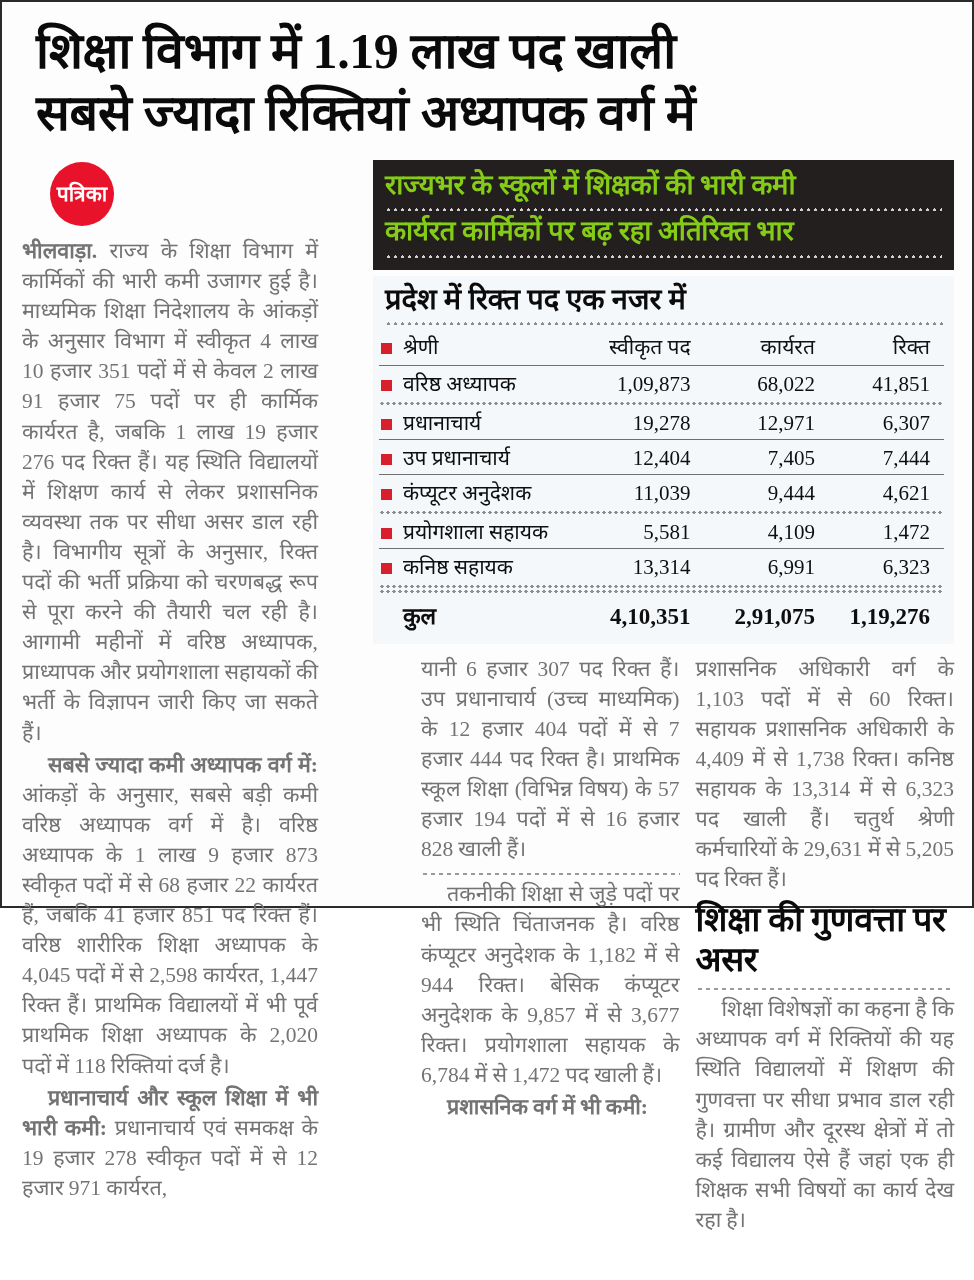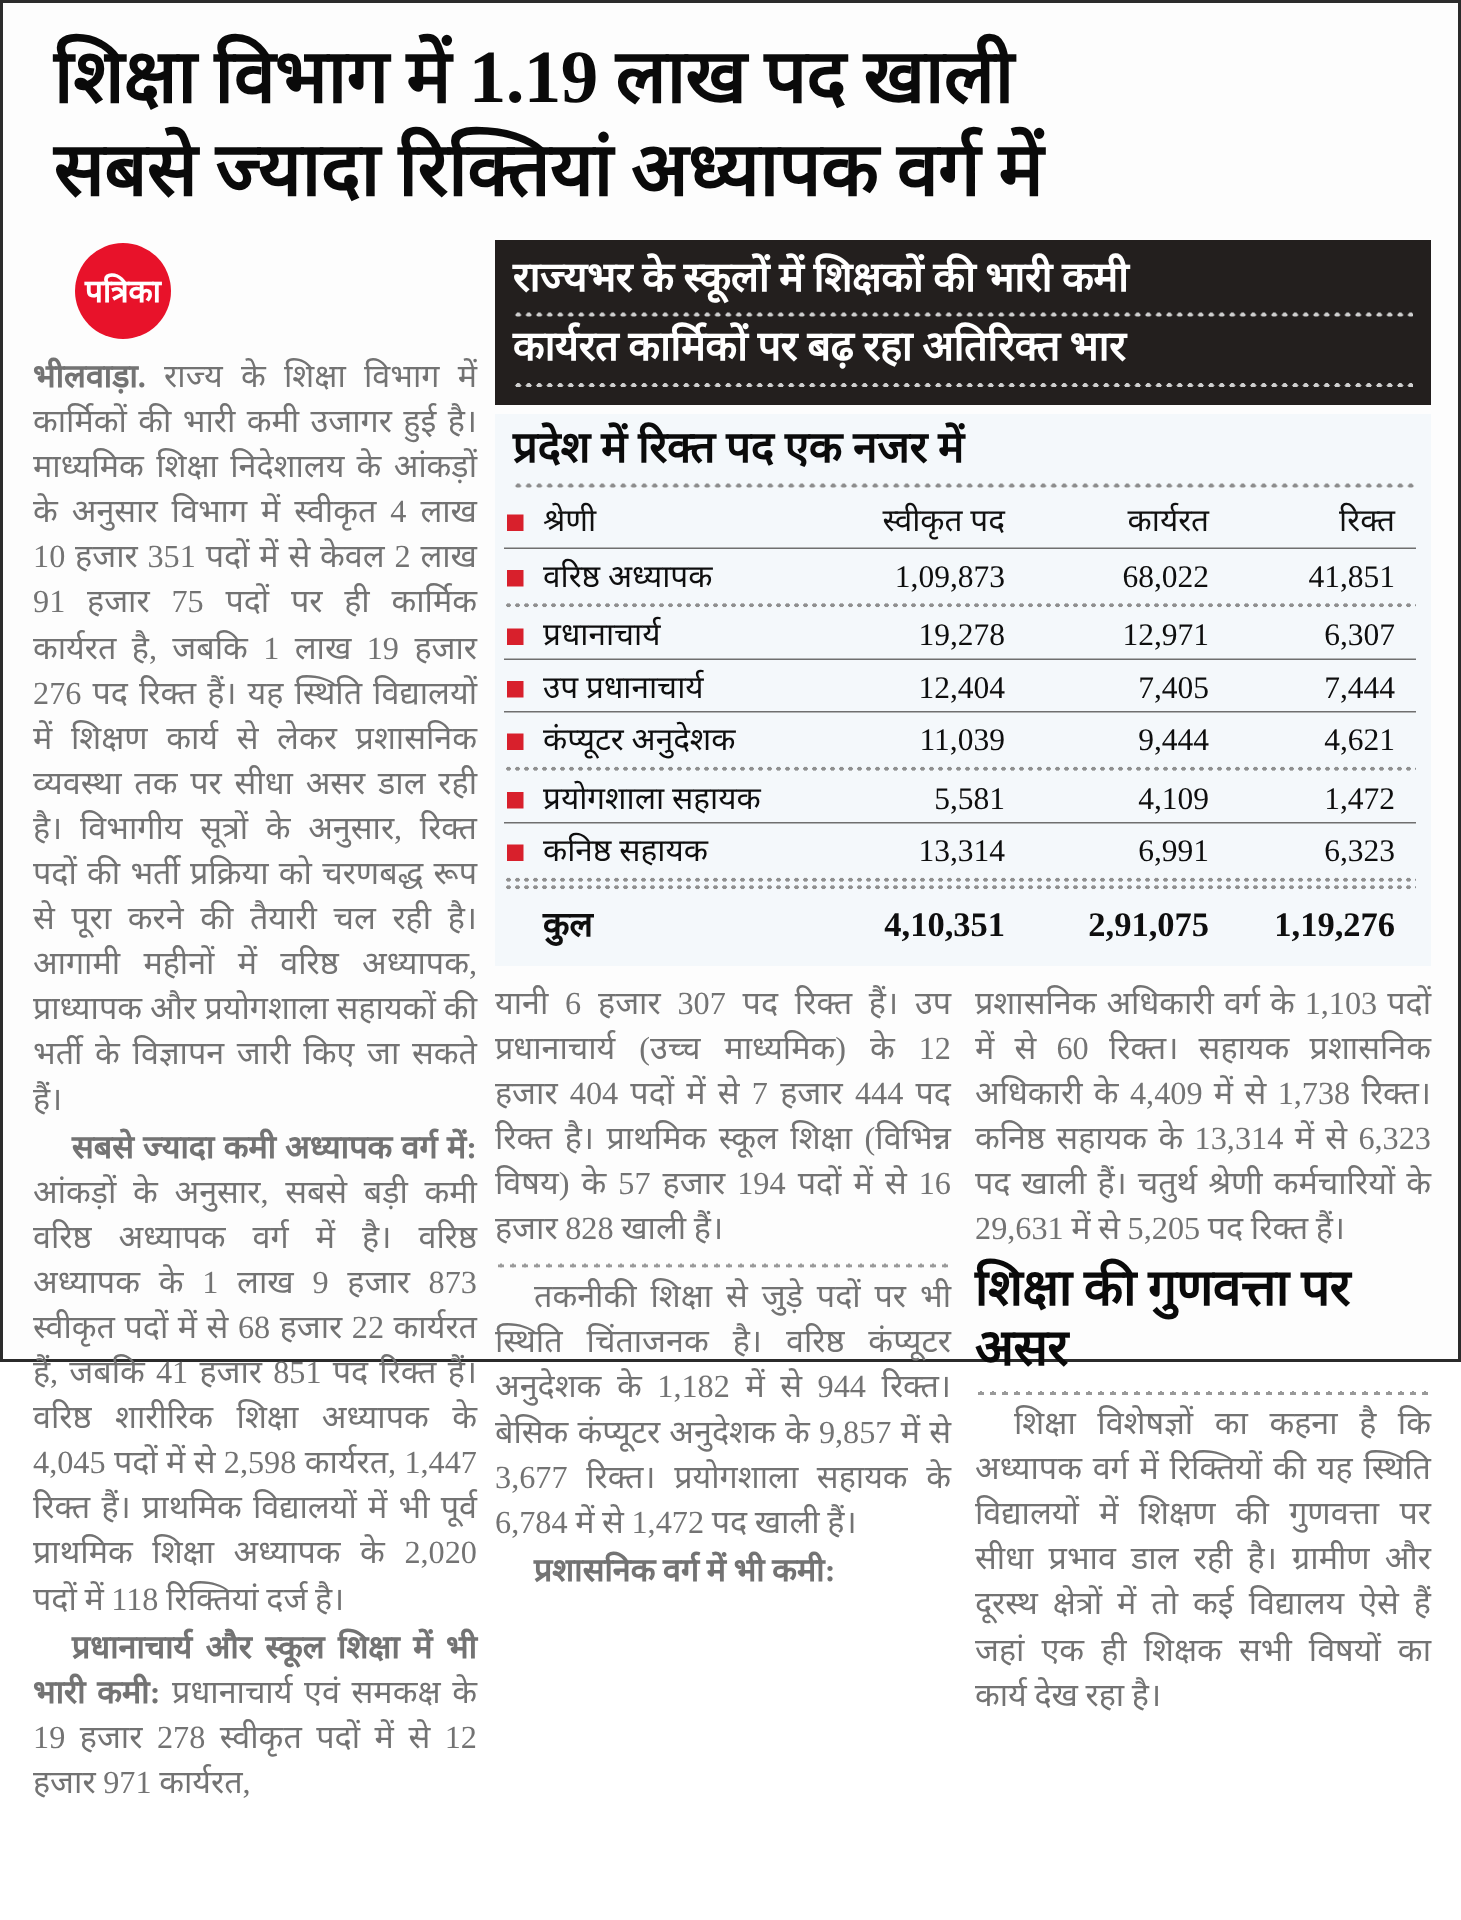--- a/index.html
+++ b/index.html
@@ -35,20 +35,21 @@
     color: #0a0a0a;
     margin: 8px 0 0 14px;
     white-space: nowrap;
   }
   .headline .l2 { letter-spacing: -0.2px; }
 
   
   .body-grid {
     display: flex;
     margin-top: 16px;
+    gap: 43px;
   }
   .col-left {
     width: 308px;
     flex: 0 0 308px;
     padding-right: 12px;
     box-sizing: border-box;
   }
   .right-block {
     flex: 1 1 auto;
     min-width: 0;
@@ -90,21 +91,21 @@
   .lead { font-weight: bold; }
   .dateline { font-weight: bold; }
 
   
   .banner {
     background: #231f1e;
     padding: 9px 12px 8px 12px;
     margin: 0 0 6px 0;
   }
   .banner-line {
-    color: #ffffff;
+    color: #84cc16;
     font-weight: bold;
     font-size: 27.5px;
     line-height: 1.18;
     white-space: nowrap;
     letter-spacing: -0.2px;
     font-family: Liberation Serif, serif;
   }
   .banner-dots {
     height: 6px;
     margin: 4px 0 4px 0;
@@ -178,20 +179,21 @@
     font-weight: bold;
     font-size: 23px;
     padding-top: 6px;
   }
   tr.total .c-name { padding-left: 2px !important; }
 
   
   .cols3 {
     display: flex;
     gap: 16px;
+    margin-left: 48px;
   }
   .c3 {
     flex: 1 1 0;
     min-width: 0;
   }
   .c3 .para { font-size: 21.5px; }
 
   .subhead {
     font-weight: bold;
     font-size: 34px;

